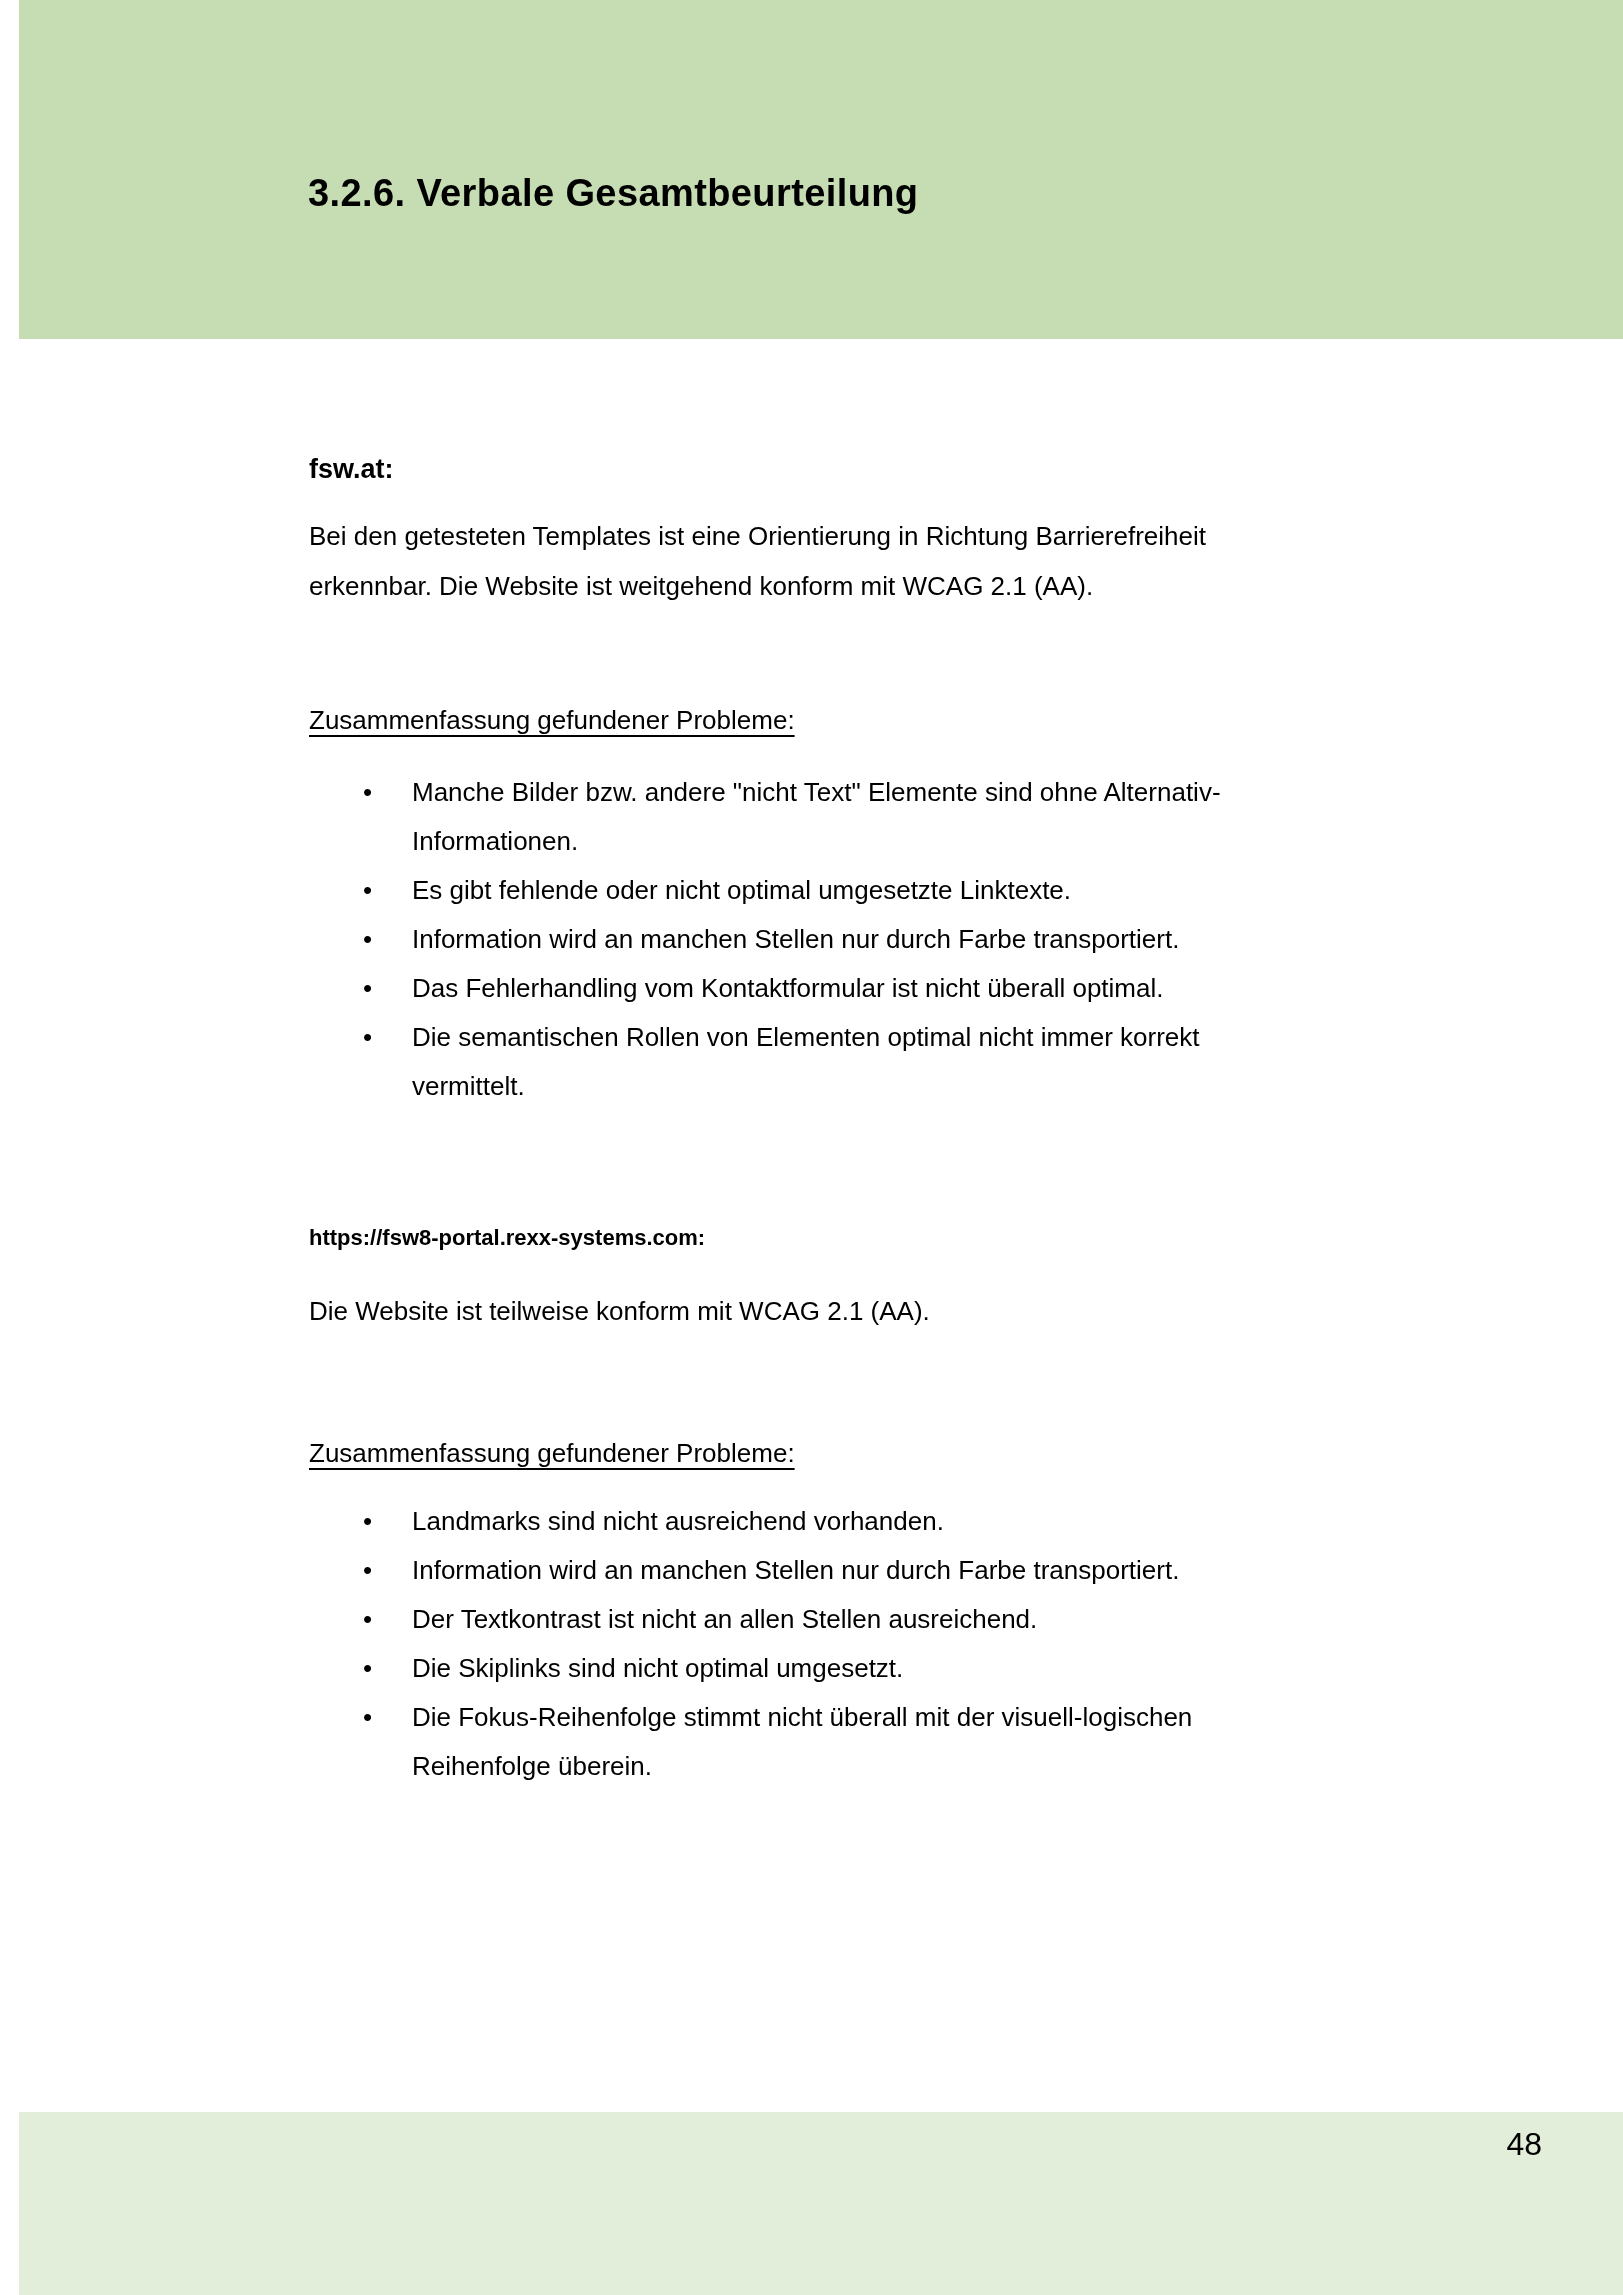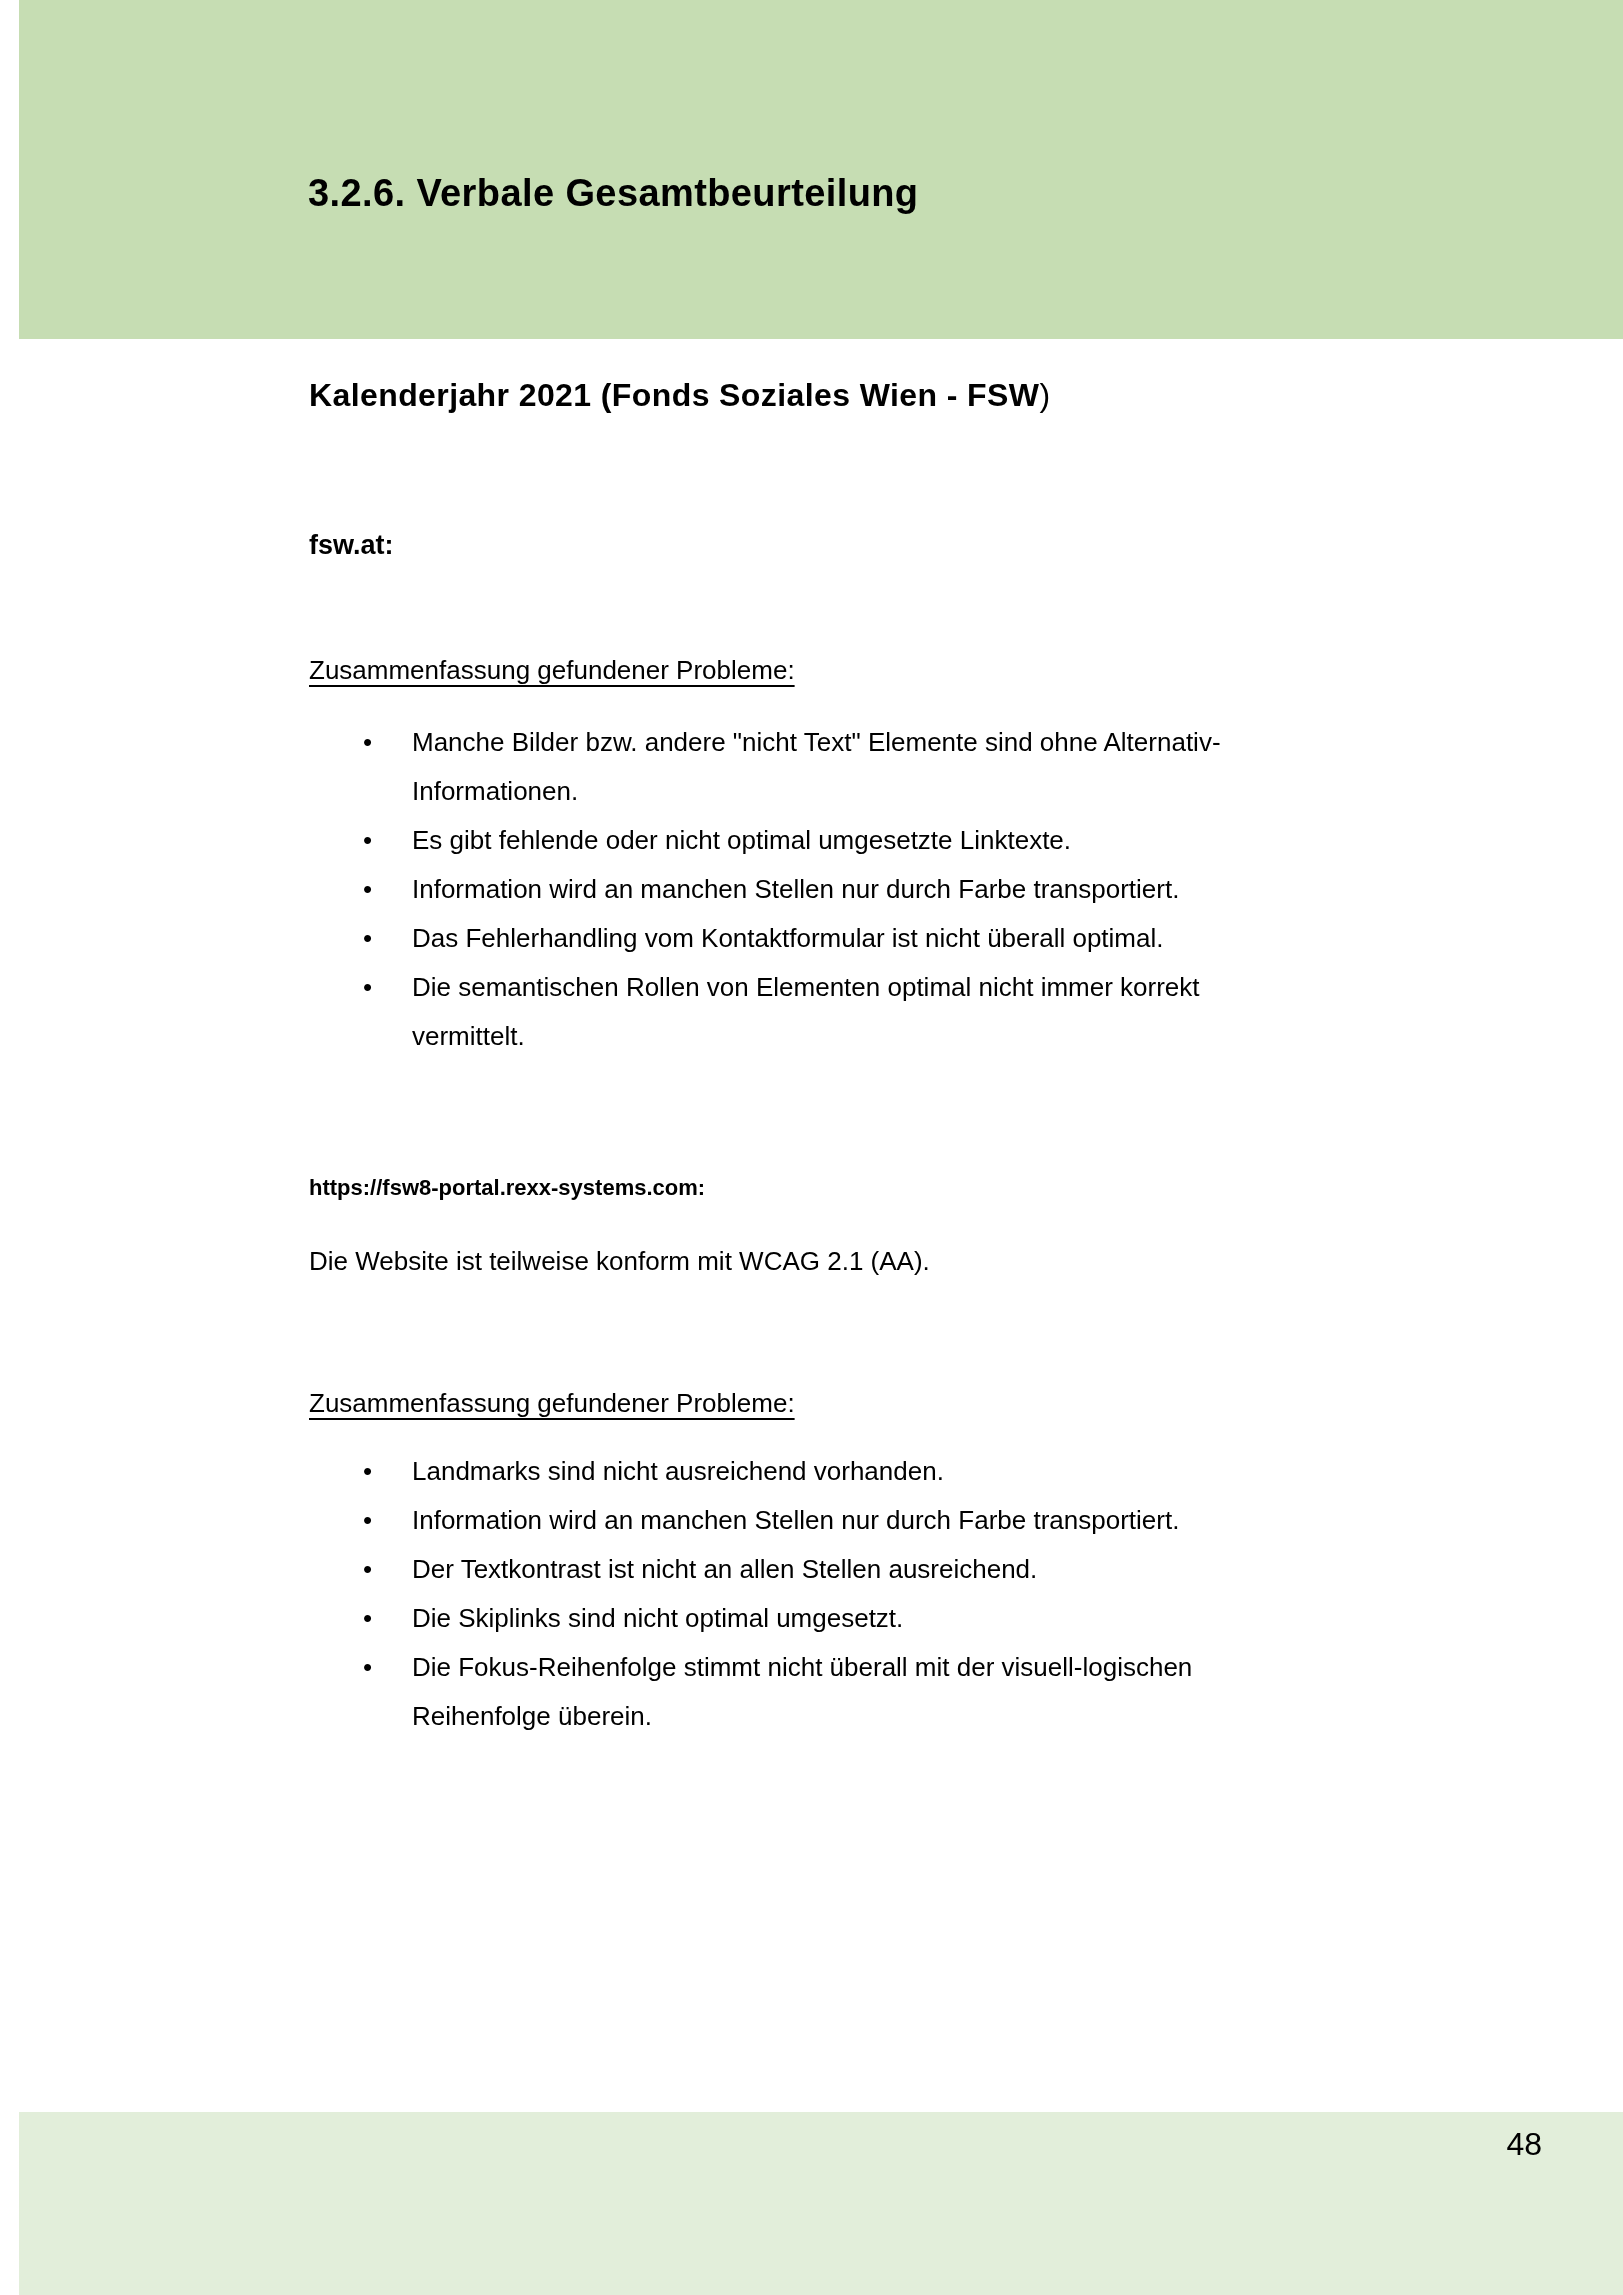--- a/index.html
+++ b/index.html
@@ -120,25 +120,26 @@
 <body>
 
 <div class="page">
 
   <header class="band-top">
     <h1 class="page-title">3.2.6. Verbale Gesamtbeurteilung</h1>
   </header>
 
   <main class="content">
 
-    <h2 class="doc-heading"><span class="bold-part">Kalenderjahr 2021 (Fonds Soziales Wien - FSW</span><span class="regular-part">)</span></h2>
 
     <section>
       <h3 class="site-label">fsw.at:</h3>
 
+      <p class="intro">Bei den getesteten Templates ist eine Orientierung in Richtung Barrierefreiheit
+erkennbar. Die Website ist weitgehend konform mit WCAG 2.1 (AA).</p>
 
       <h4 class="summary">Zusammenfassung gefundener Probleme:</h4>
 
       <ul class="problems">
         <li>
           <span class="marker">•</span>
           <span class="btext">Manche Bilder bzw. andere "nicht Text" Elemente sind ohne Alternativ-
 Informationen.</span>
         </li>
         <li>

